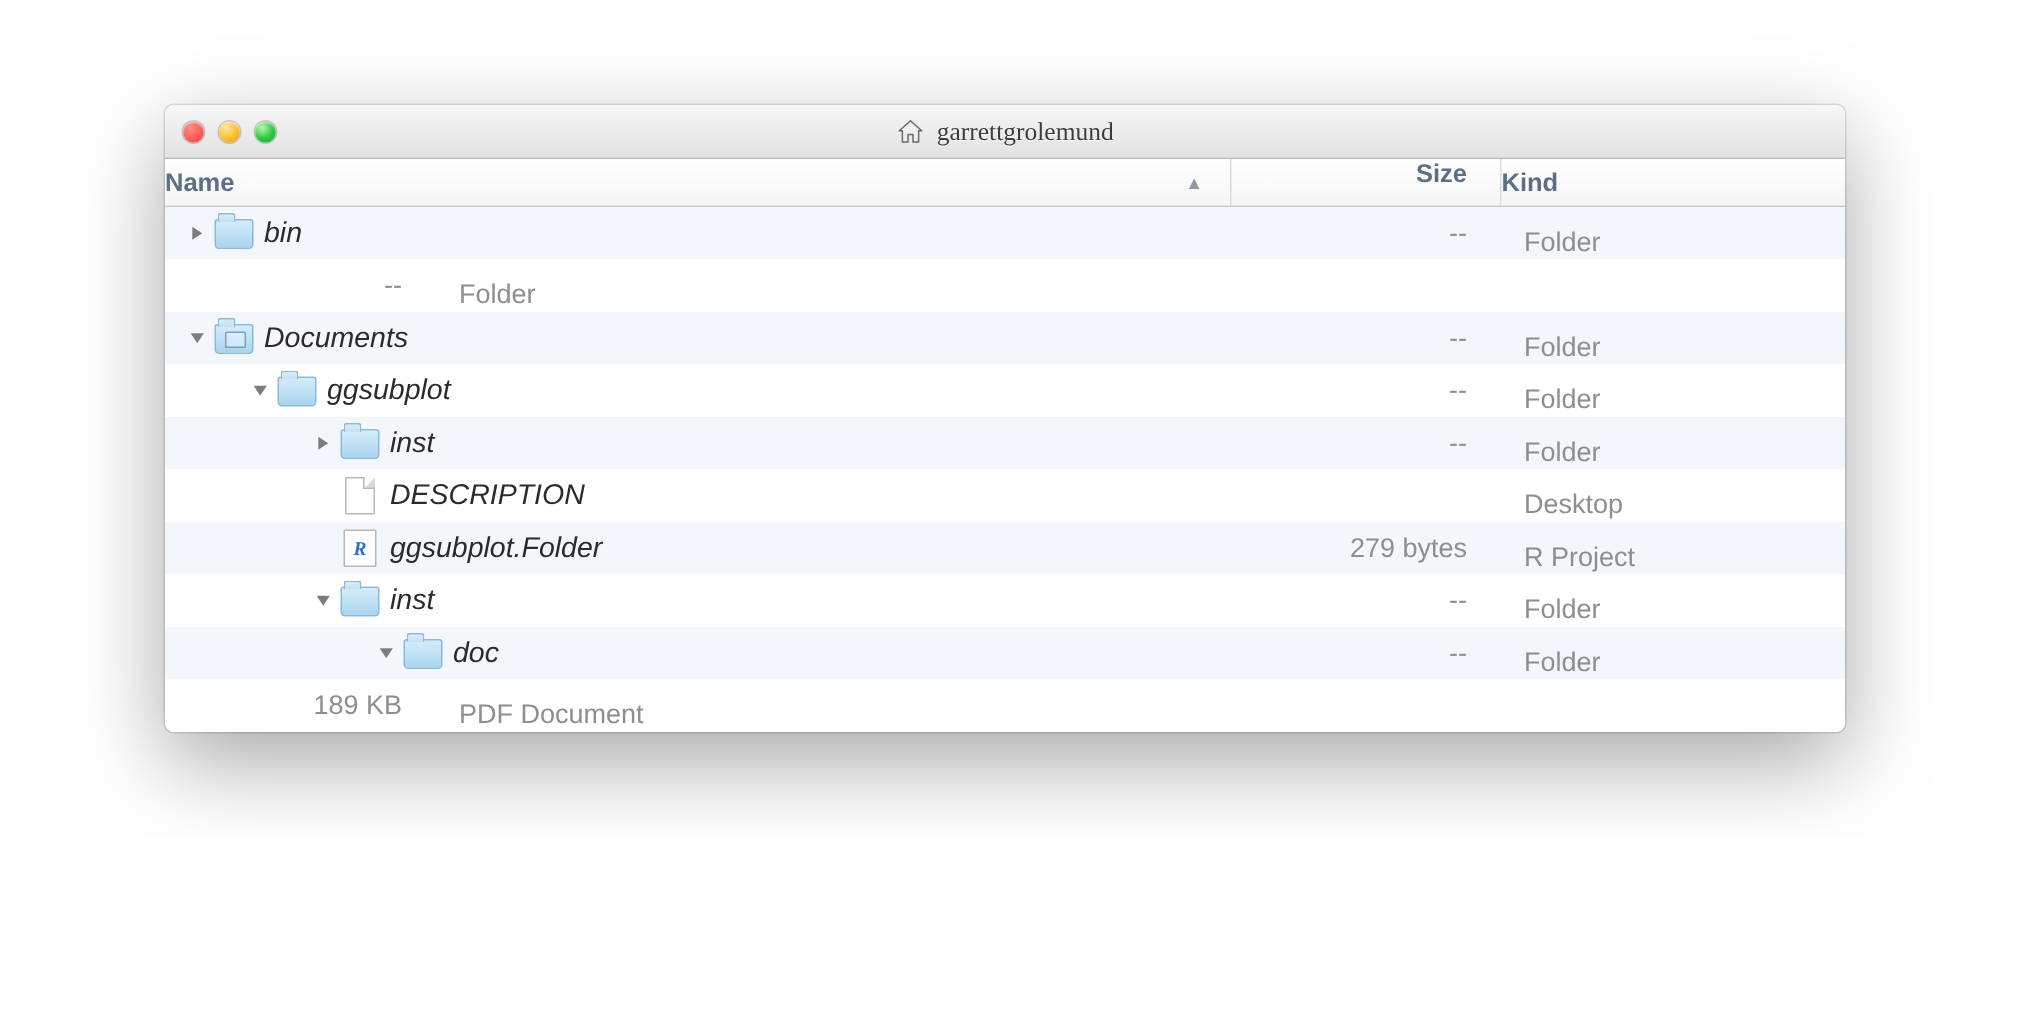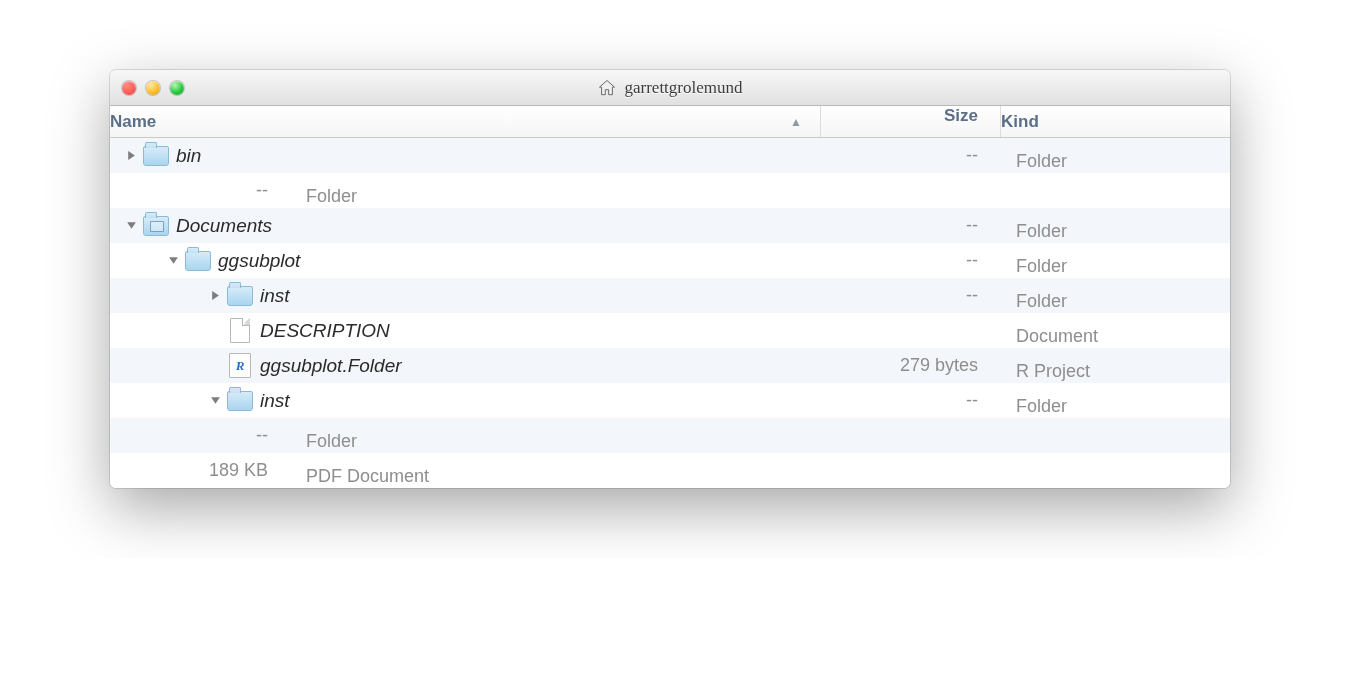--- a/index.html
+++ b/index.html
@@ -259,21 +259,21 @@
       </div>
       <div class="row">
         <div class="cell-name">
           <span class="indent" style="width:94px"></span>
           <span class="disclosure blank"></span>
           <span class="icon-wrap">
             <div class="doc-icon"></div>
           </span>
           <span class="name-text">DESCRIPTION</span>
         </div>
-        <div class="cell-kind">Document</div>
+        <div class="cell-kind">Desktop</div>
       </div>
       <div class="row">
         <div class="cell-name">
           <span class="indent" style="width:94px"></span>
           <span class="disclosure blank"></span>
           <span class="icon-wrap">
             <div class="rproj-icon">
               <span>R</span>
             </div>
           </span>
@@ -292,20 +292,32 @@
           </span>
           <span class="icon-wrap">
             <div class="folder-icon"></div>
           </span>
           <span class="name-text">inst</span>
         </div>
         <div class="cell-size">--</div>
         <div class="cell-kind">Folder</div>
       </div>
       <div class="row">
+        <div class="cell-name">
+          <span class="indent" style="width:136px"></span>
+          <span class="disclosure">
+            <svg width="11" height="11" viewBox="0 0 10 10">
+              <path d="M1 2 L9 2 L5 8 Z" fill="#7d7d7d"></path>
+            </svg>
+          </span>
+          <span class="icon-wrap">
+            <div class="folder-icon"></div>
+          </span>
+          <span class="name-text">doc</span>
+        </div>
         <div class="cell-size">--</div>
         <div class="cell-kind">Folder</div>
       </div>
       <div class="row">
         <div class="cell-size">189 KB</div>
         <div class="cell-kind">PDF Document</div>
       </div>
     </div>
 
 </div>

